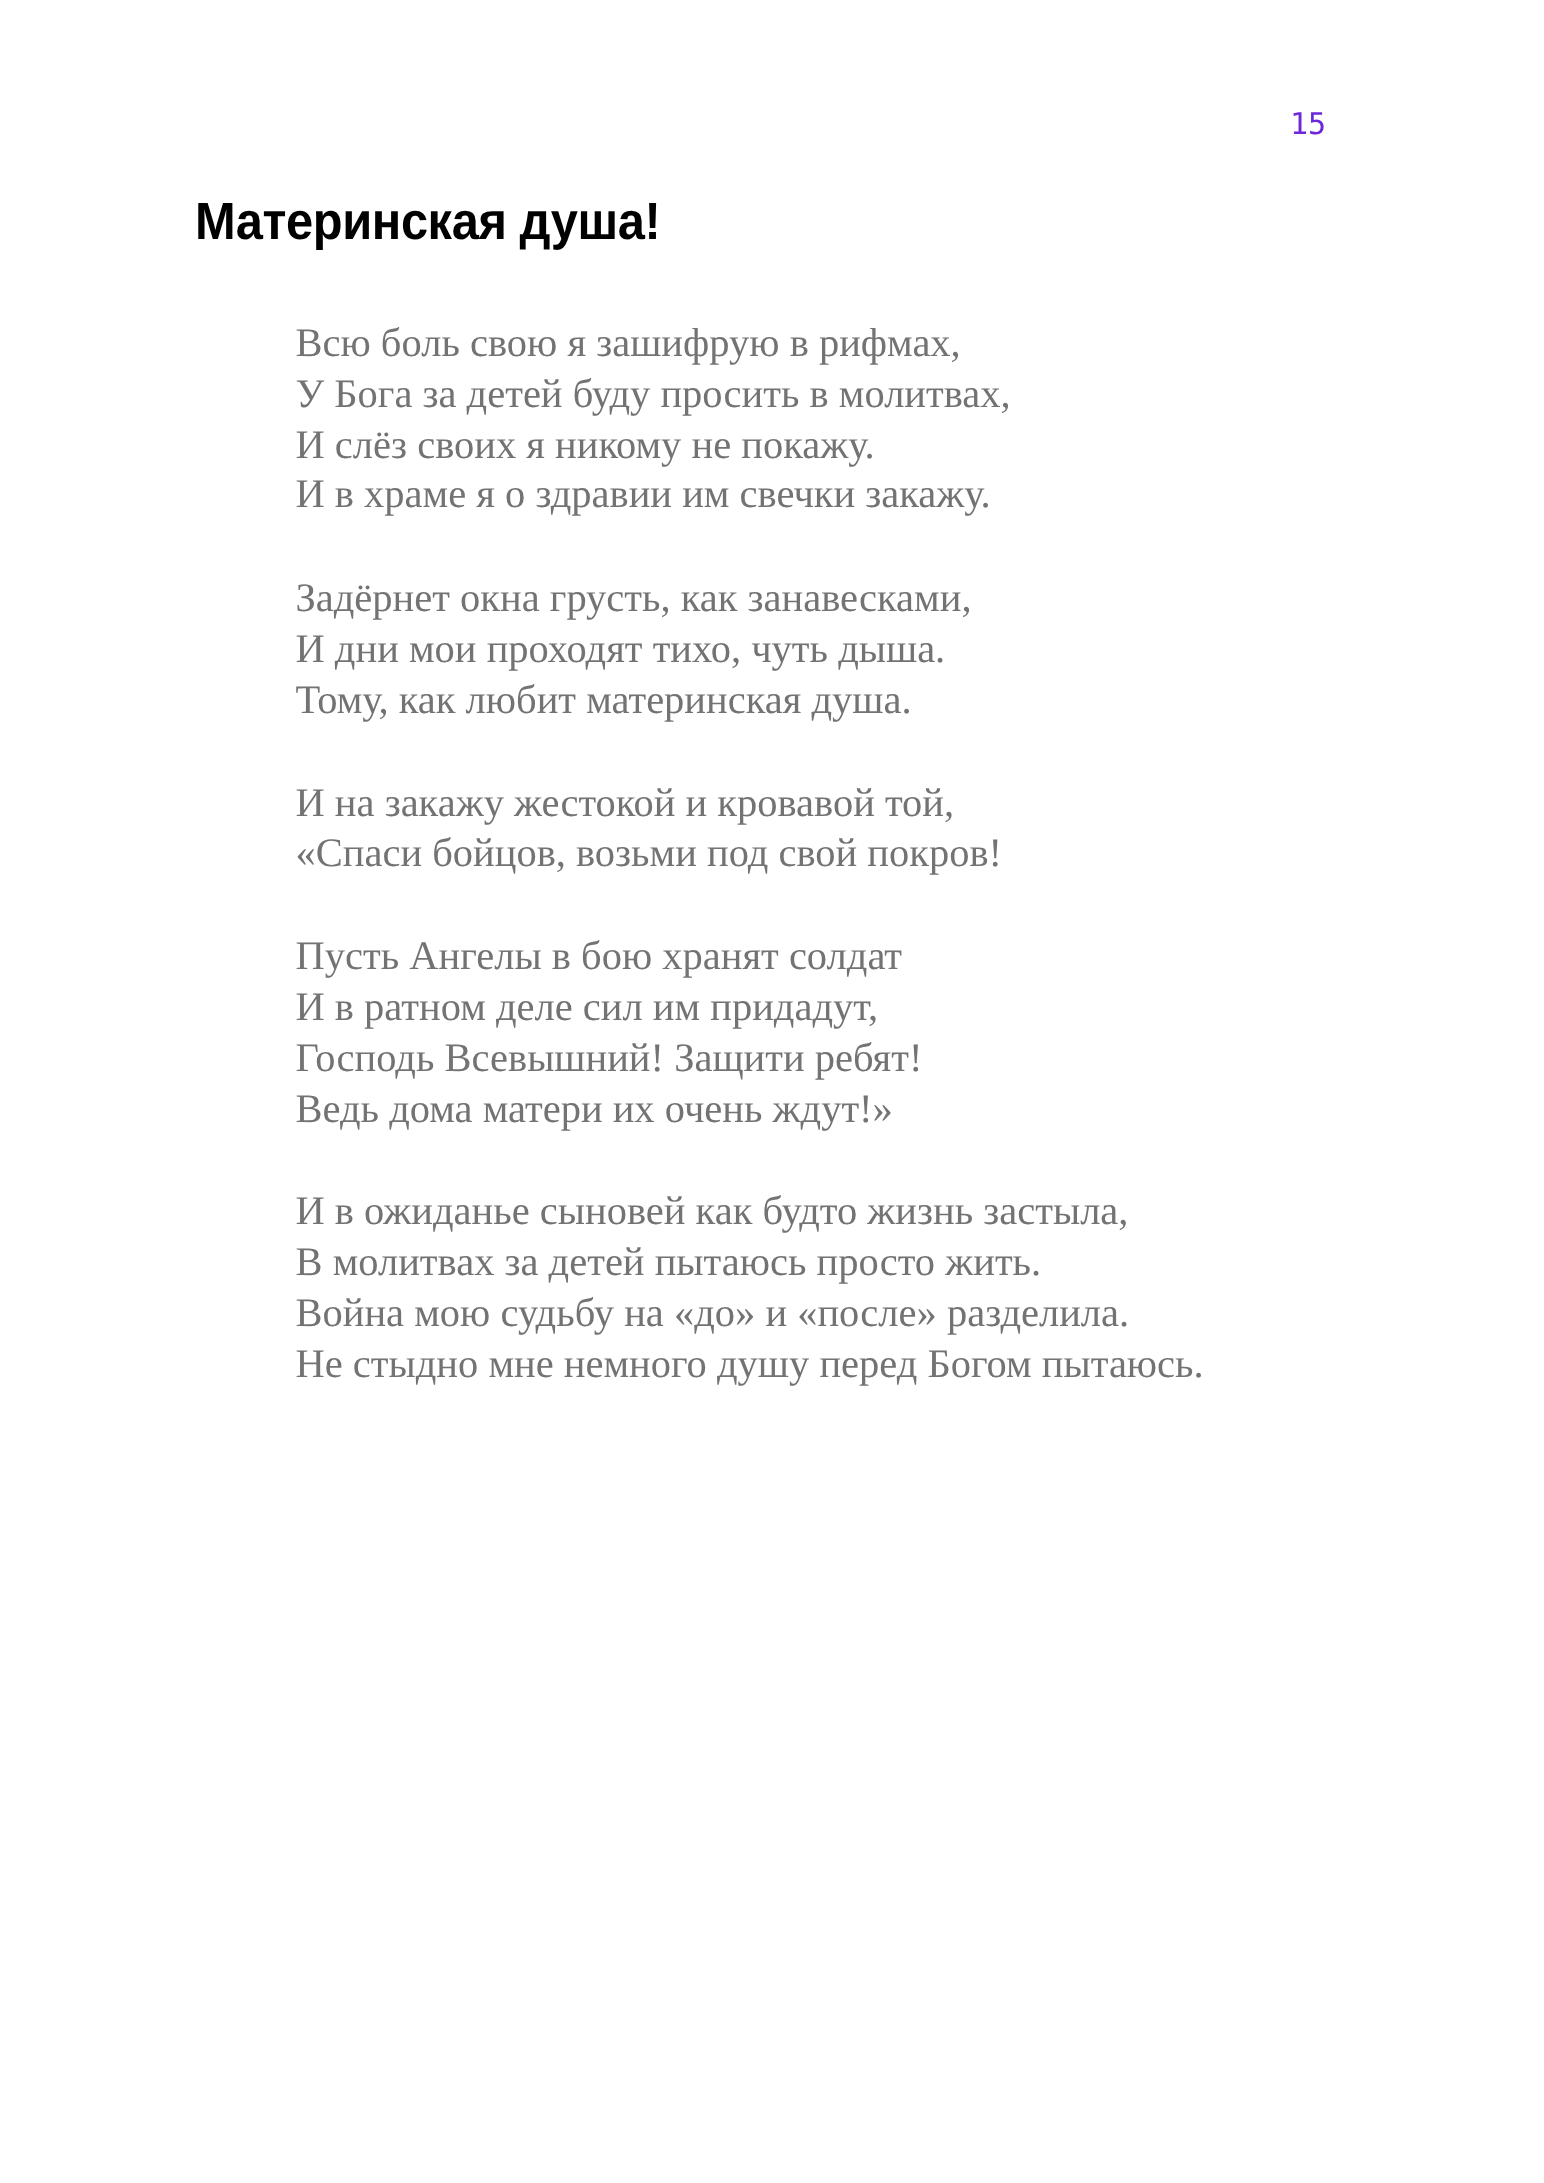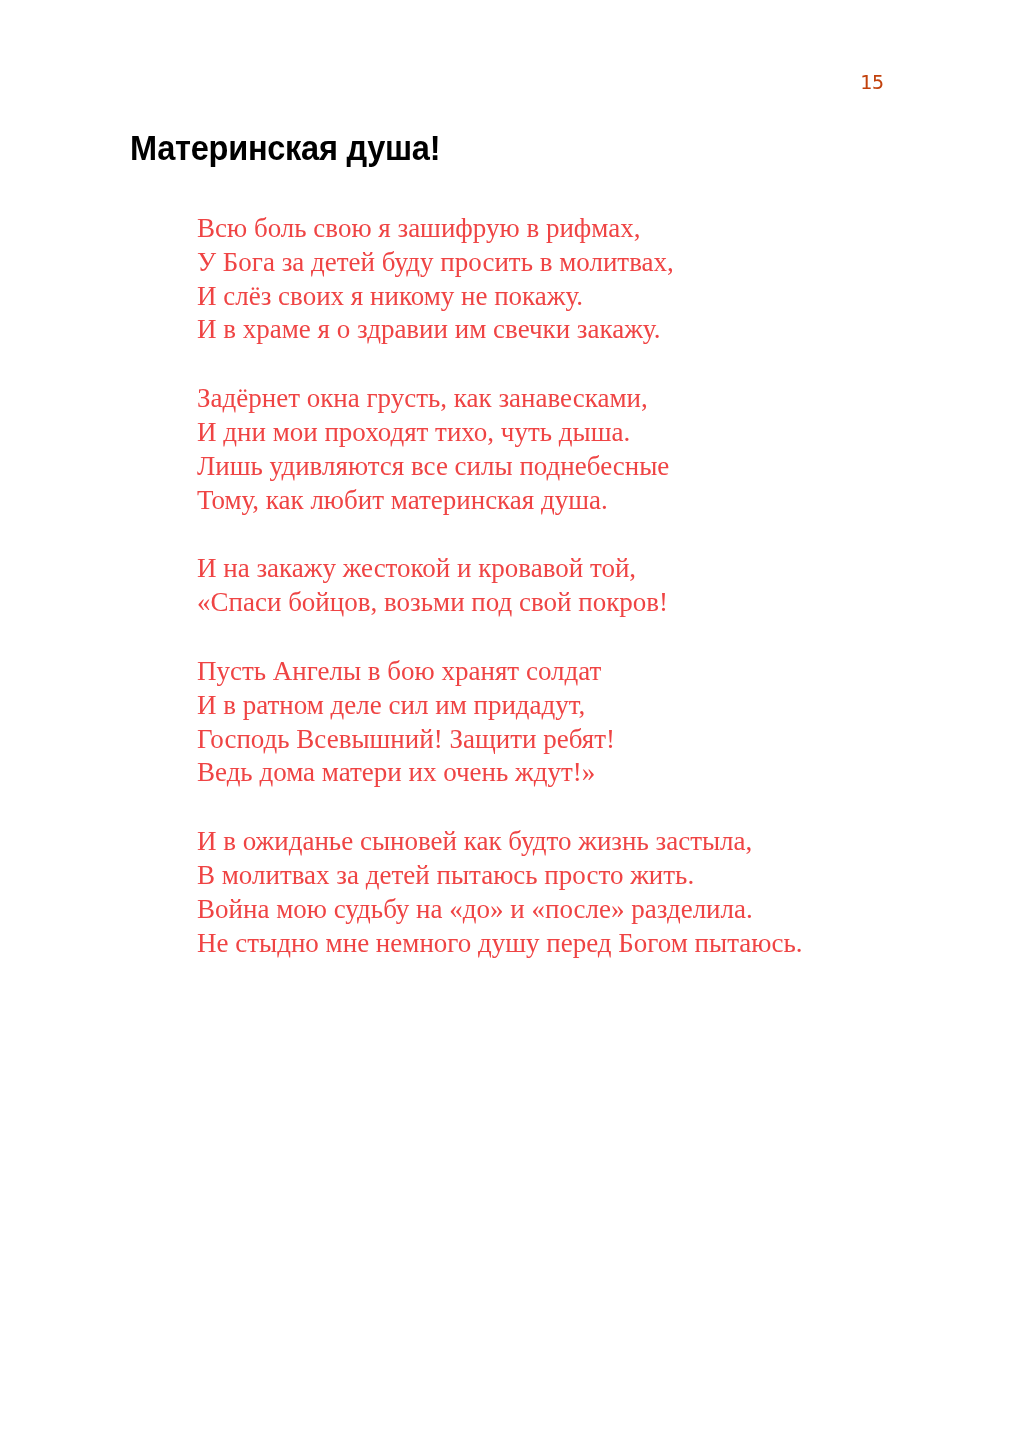--- a/index.html
+++ b/index.html
@@ -14,21 +14,21 @@
       overflow: hidden;
       color: #000000;
     }
     .page-number {
       position: absolute;
       top: 70px;
       left: 860px;
       font-family: "DejaVu Sans Mono", "Liberation Mono", monospace;
       font-size: 20px;
       line-height: 24px;
-      color: #c2410c;
+      color: #6d28d9;
     }
     .title {
       position: absolute;
       top: 126px;
       left: 130px;
       margin: 0;
       font-family: "Liberation Sans", sans-serif;
       font-weight: bold;
       font-size: 35px;
       line-height: 44px;
@@ -36,21 +36,21 @@
       color: #000;
       transform: scaleX(0.93);
       transform-origin: left center;
     }
     .poem {
       position: absolute;
       top: 212px;
       left: 197px;
       font-family: "Liberation Serif", "DejaVu Serif", serif;
       font-size: 27px;
-      color: #ef4444;
+      color: #737373;
     }
     .stanza {
       margin: 0 0 35px 0;
     }
     .line {
       display: block;
       height: 33.8px;
       line-height: 33.8px;
       white-space: nowrap;
     }
@@ -66,21 +66,20 @@
   <div class="poem">
     <div class="stanza">
       <span class="line">Всю боль свою я зашифрую в рифмах,</span>
       <span class="line">У Бога за детей буду просить в молитвах,</span>
       <span class="line">И слёз своих я никому не покажу.</span>
       <span class="line">И в храме я о здравии им свечки закажу.</span>
     </div>
     <div class="stanza">
       <span class="line">Задёрнет окна грусть, как занавесками,</span>
       <span class="line">И дни мои проходят тихо, чуть дыша.</span>
-      <span class="line">Лишь удивляются все силы поднебесные</span>
       <span class="line">Тому, как любит материнская душа.</span>
     </div>
     <div class="stanza">
       <span class="line">И на закажу жестокой и кровавой той,</span>
       <span class="line">«Спаси бойцов, возьми под свой покров!</span>
     </div>
     <div class="stanza">
       <span class="line">Пусть Ангелы в бою хранят солдат</span>
       <span class="line">И в ратном деле сил им придадут,</span>
       <span class="line">Господь Всевышний! Защити ребят!</span>

